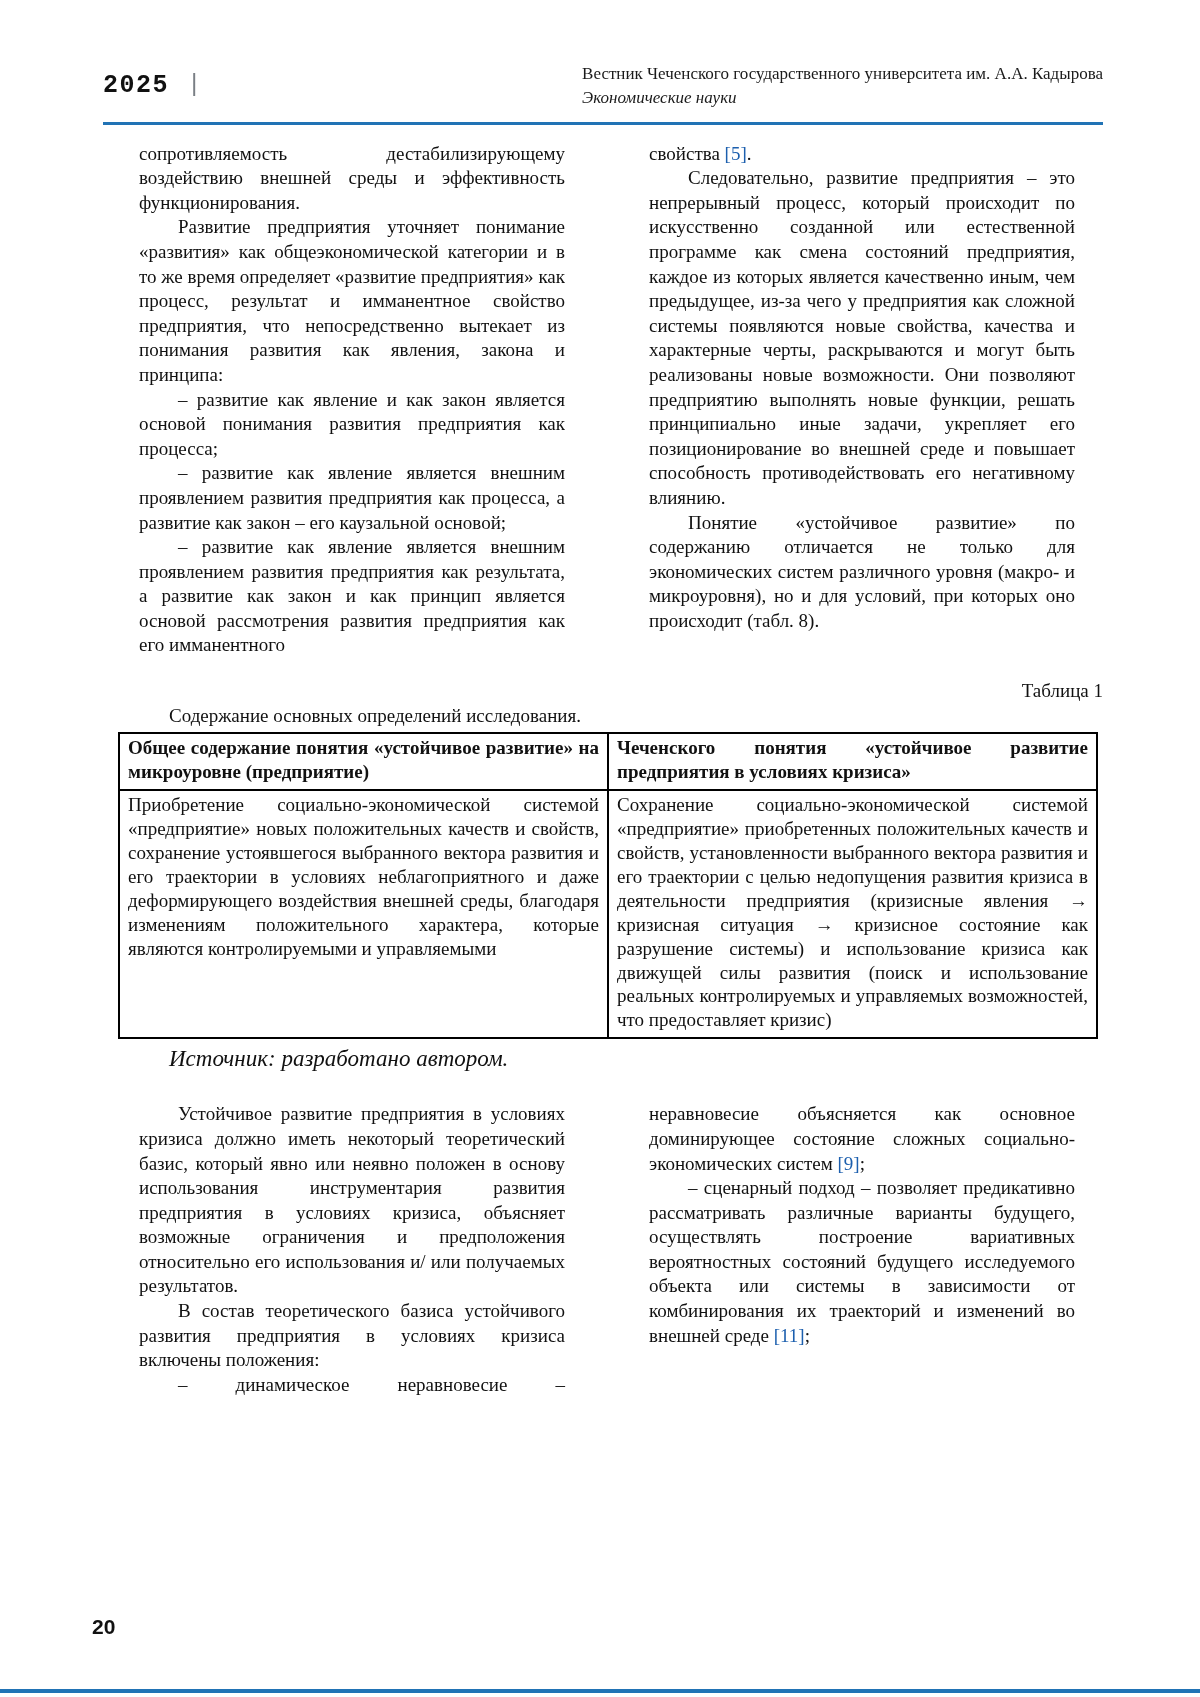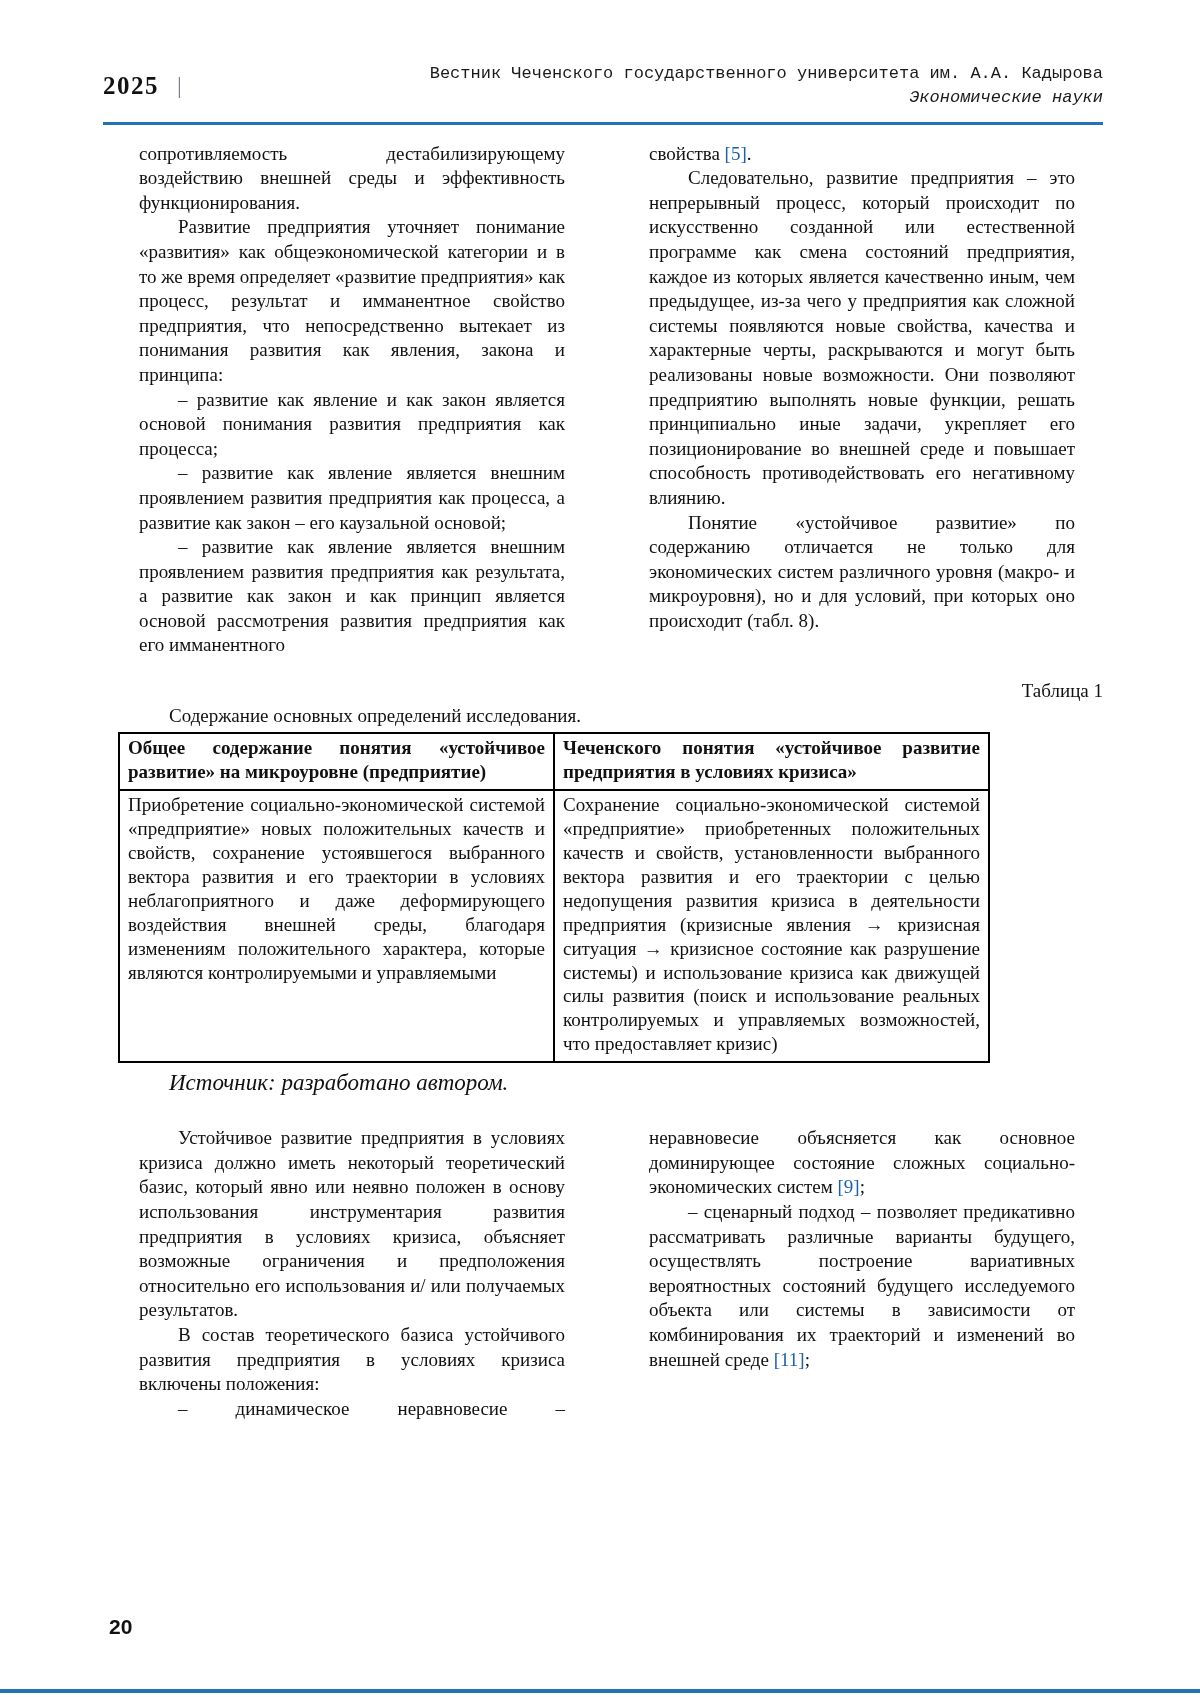--- a/index.html
+++ b/index.html
@@ -13,27 +13,27 @@
   }
   .content { padding:62px 97px 0 103px; }
 
   
   .pg-header{
     display:flex; justify-content:space-between; align-items:center;
     padding-bottom:12px;
   }
   .year-block{
     display:flex; align-items:flex-start; gap:18px;
-    font-family:Liberation Serif, serif;
+    font-family:Liberation Mono, monospace;
   }
   .year{ font-size:25px; font-weight:700; letter-spacing:1.5px; }
   .pipe{ font-size:24px; color:#7a7f85; font-weight:400; }
   .journal{
-    text-align:right;
-    font-family:Liberation Mono, monospace;
+    text-align:left;
+    font-family:Liberation Serif, serif;
     font-size:17px; line-height:1.4; color:#1a1a1a;
   }
   .journal .section{ font-style:italic; }
   .rule{ height:3px; background:var(--accent); }
 
   
   .twocol{ display:flex; gap:48px; }
   .twocol.top{ margin-top:17px; }
   .twocol.bottom{ margin-top:30px; }
   .col{ width:426px;margin-left:36px; }
@@ -42,35 +42,35 @@
     hyphens:auto; -webkit-hyphens:auto;
   }
   .para.indent{ text-indent:39px; }
   .para.spread{ text-align-last:justify; }
   .ref{ color:#1c5fae; }
 
   
   .table-label{ margin-top:22px; text-align:right; font-size:19px; }
   .table-caption{ margin-top:3px; font-size:19px; text-indent:66px; }
   table.def{
-    width:872px; margin:5px 14px 0 15px;
+    width:980px; margin:5px 14px 0 15px;
     border-collapse:collapse; table-layout:fixed;
   }
   table.def th, table.def td{
     border:2px solid #000; vertical-align:top;
     font-size:19px; line-height:1.26;
     padding:2px 8px 5px 8px; text-align:justify;
     hyphens:auto; -webkit-hyphens:auto;
   }
   table.def th{ font-weight:700; }
   .source{ margin:7px 0 0 66px; font-size:23px; font-style:italic; }
 
   
   .page-number{
-    position:absolute; left:109px; bottom:58px;
+    position:absolute; left:92px; bottom:58px;
     font-family:"Liberation Sans", sans-serif;
     font-size:21px; font-weight:700;
   }
   .rule-bottom{
     position:absolute; left:0; right:0; bottom:4px; height:4px;
     background:var(--accent);
   }
 </style>
 </head>
 <body>

